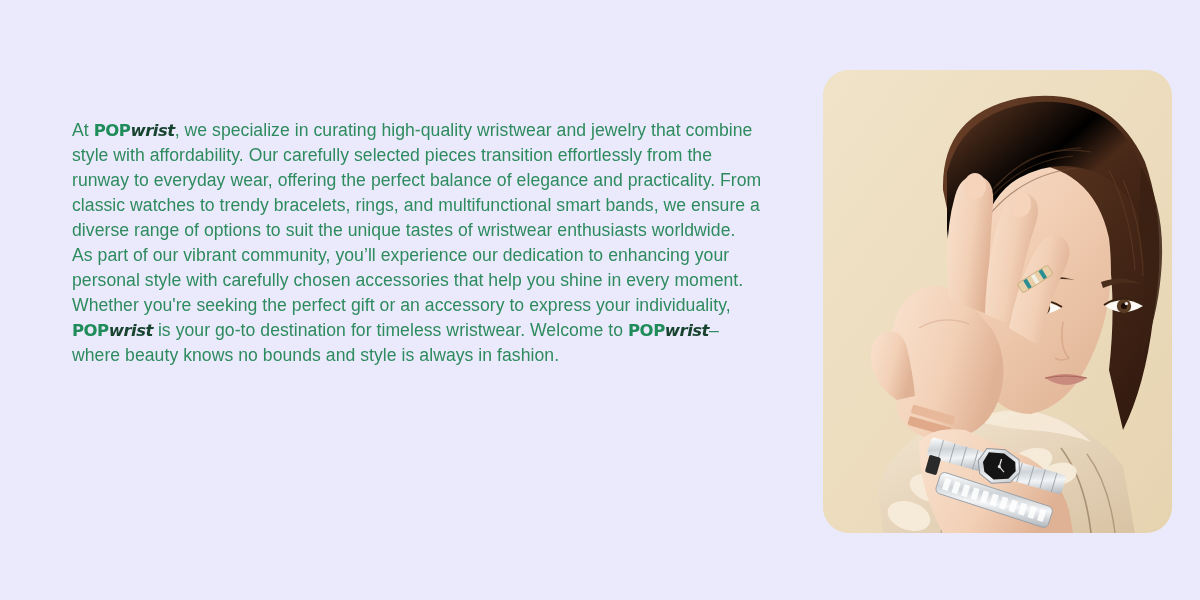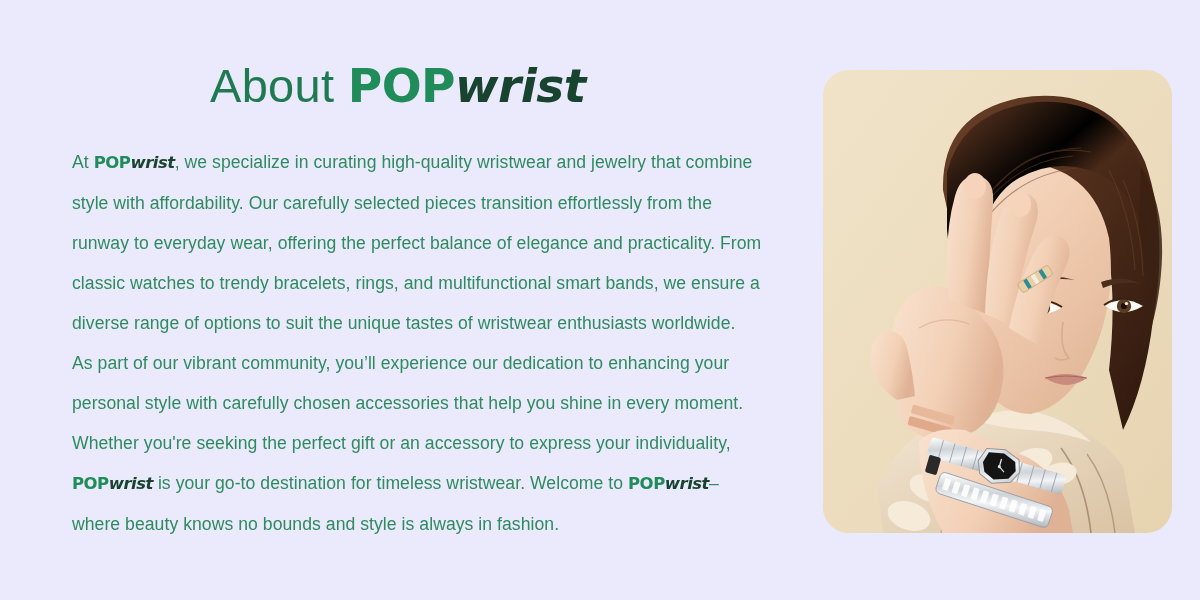--- a/index.html
+++ b/index.html
@@ -33,24 +33,23 @@
   .heading .brand-wrist { font-size: 47px; }
 
   
   .copy {
     position: absolute;
     left: 72px;
     top: 118px;
     width: 690px;
     color: #2e8b5e;
     font-size: 17.6px;
-    line-height: 40px;
+    line-height: 25px;
     font-weight: 400;
     letter-spacing: 0.05px;
-    margin-top: 24px;
   }
   .copy p { margin: 0; }
   .copy .brand-pop   { font-size: 16.5px; }
   .copy .brand-wrist { font-size: 16.5px; }
 
   
   .photo {
     position: absolute;
     left: 823px;
     top: 70px;
@@ -60,23 +59,20 @@
     overflow: hidden;
     background: #eddfc2;
   }
   .photo svg { display: block; width: 100%; height: 100%; }
 </style>
 </head>
 <body style="background: rgb(234, 234, 252);">
 
 <div class="page">
 
-  <h1 class="heading">
-    <span class="about">About </span><span class="brand-pop">POP</span><span class="brand-wrist">wrist</span>
-  </h1>
 
   <div class="copy">
 
     <p><span>At </span><span class="brand-pop">POP</span><span class="brand-wrist">wrist</span><span>, we specialize in curating high-quality wristwear and jewelry that combine style with affordability. Our carefully selected pieces transition effortlessly from the runway to everyday wear, offering the perfect balance of elegance and practicality. From classic watches to trendy bracelets, rings, and multifunctional smart bands, we ensure a diverse range of options to suit the unique tastes of wristwear enthusiasts worldwide.</span></p>
 
     <p><span>As part of our vibrant community, you’ll experience our dedication to enhancing your personal style with carefully chosen accessories that help you shine in every moment. Whether you're seeking the perfect gift or an accessory to express your individuality, </span><span class="brand-pop">POP</span><span class="brand-wrist">wrist</span><span> is your go-to destination for timeless wristwear. Welcome to </span><span class="brand-pop">POP</span><span class="brand-wrist">wrist</span><span>–where beauty knows no bounds and style is always in fashion.</span></p>
 
   </div>
 
   <div class="photo">

